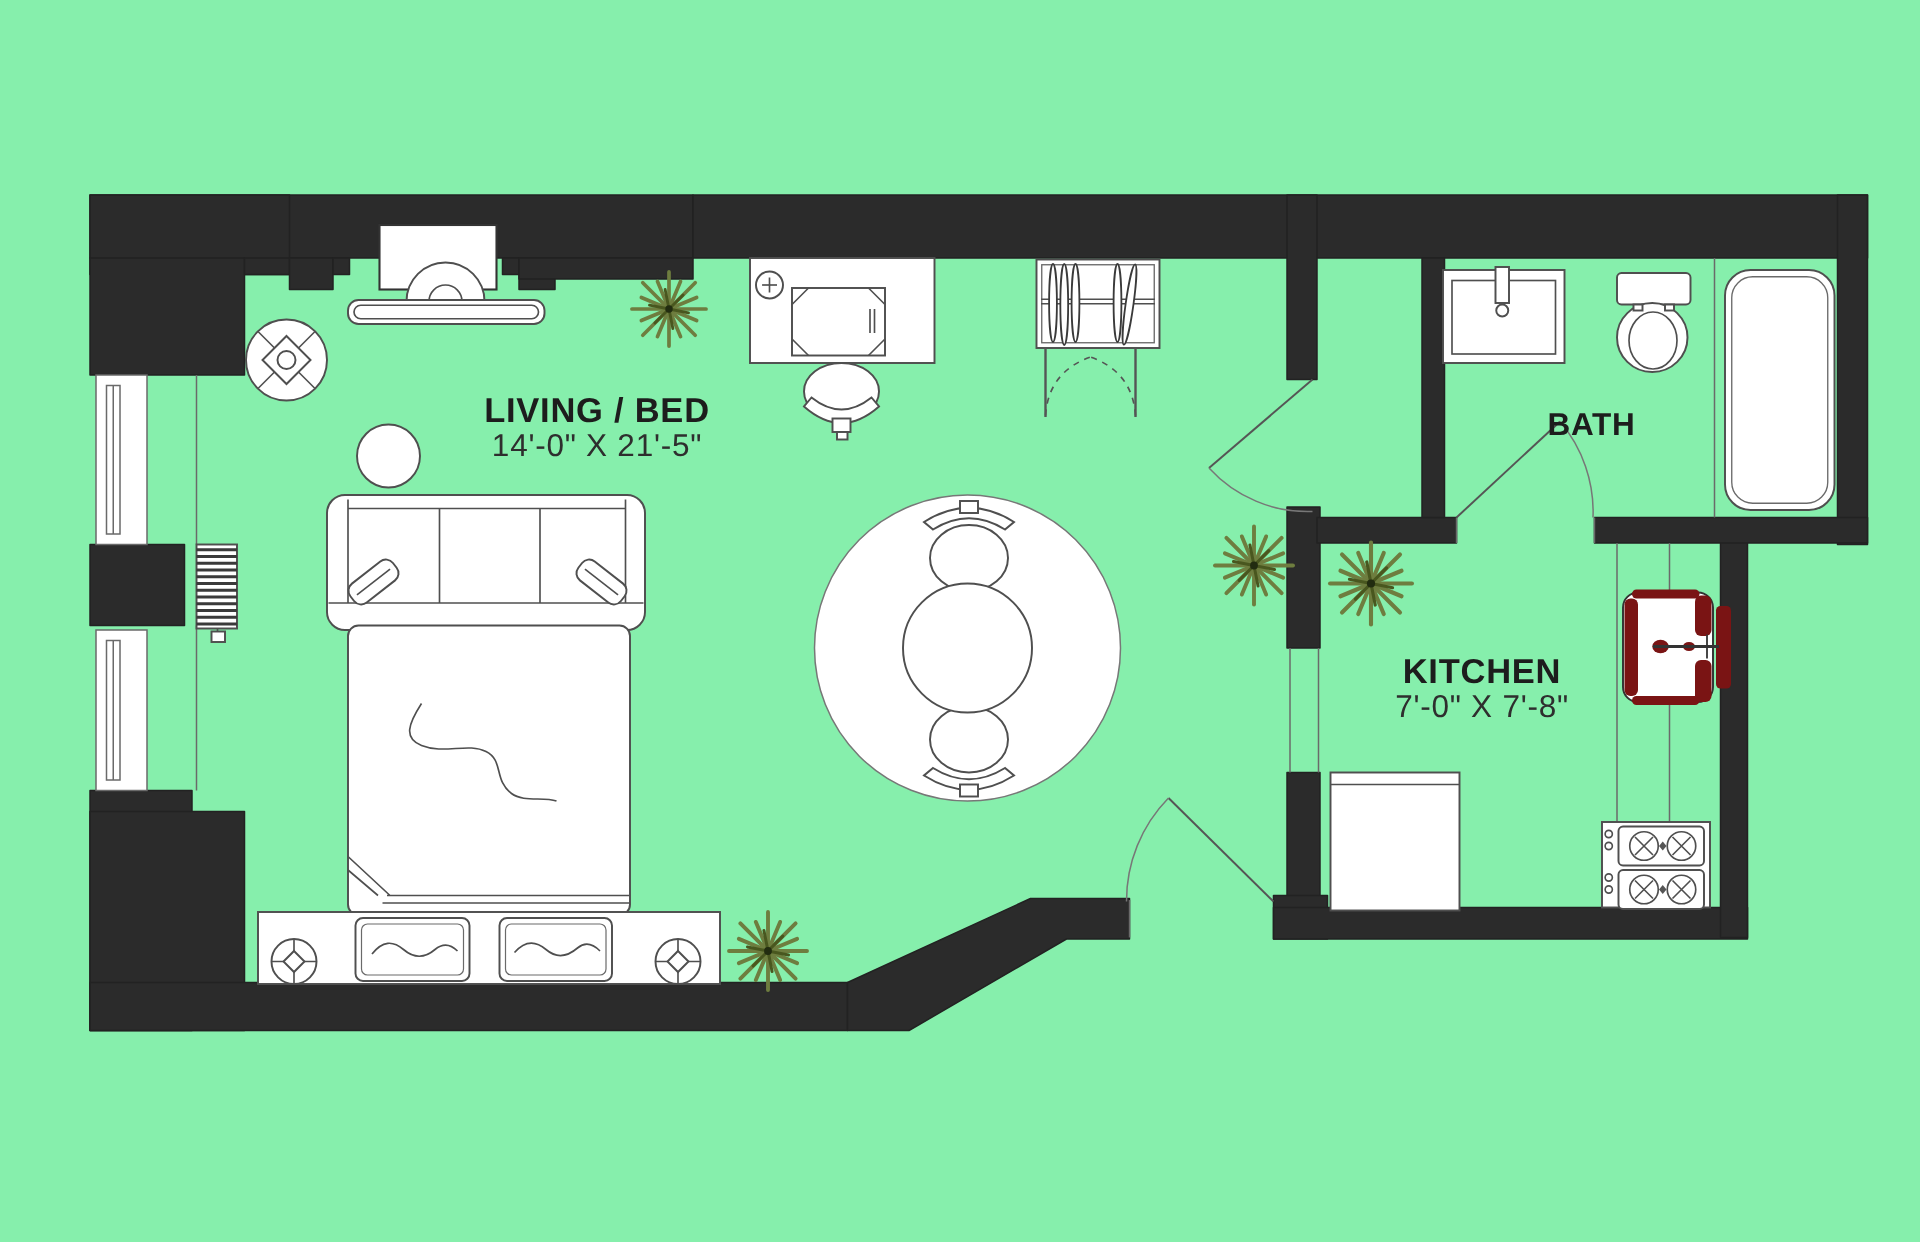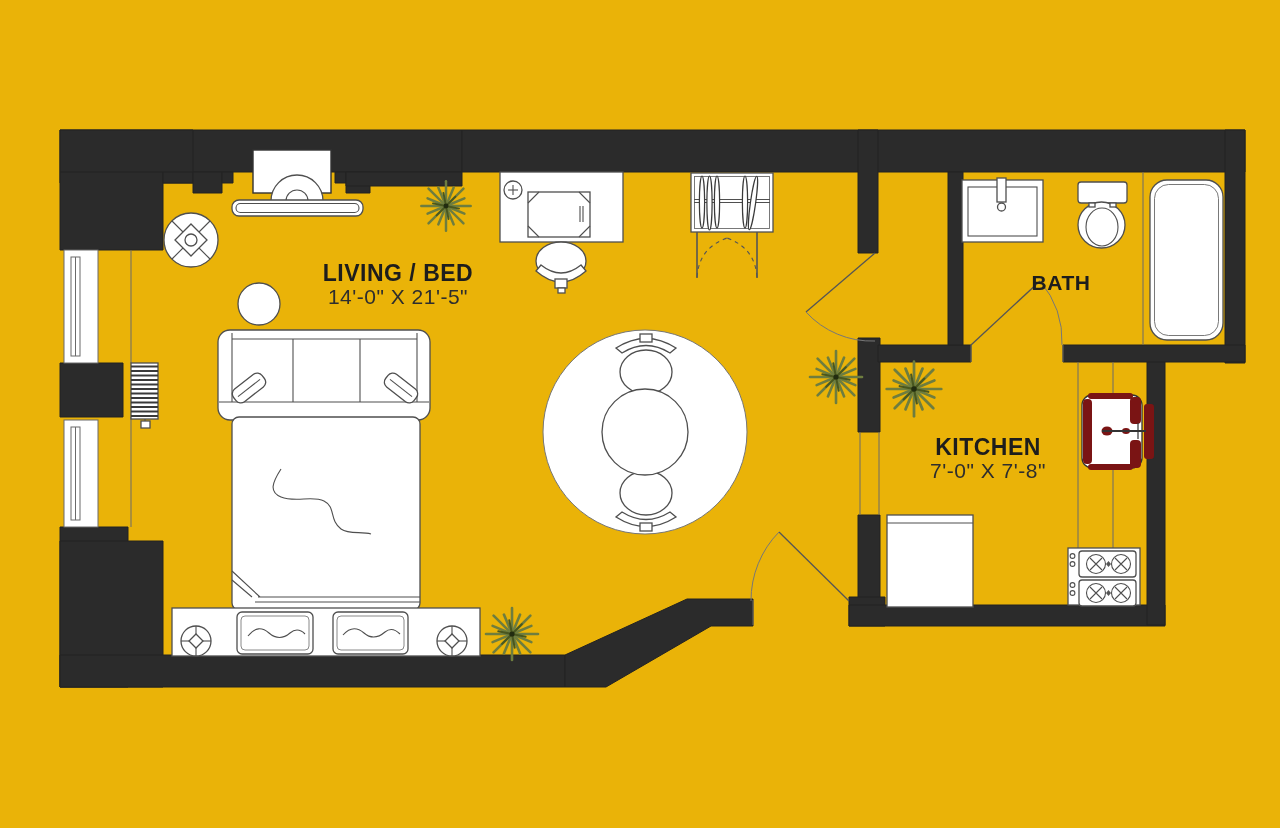--- a/index.html
+++ b/index.html
@@ -1,17 +1,17 @@
 <!DOCTYPE html>
 <html><head>
 <meta charset="utf-8">
 <style>
   html,body{margin:0;padding:0;background:#ffffff;}
   body{font-family:"Liberation Sans", sans-serif;}
-  .plan-wrap{width:1280px;height:828px;position:relative;background:#eab308;overflow:hidden;}
+  .plan-wrap{width:1280px;height:828px;position:relative;background:#86efac;overflow:hidden;}
   svg{display:block;}
   text{font-family:"Liberation Sans","DejaVu Sans",sans-serif;}
   .room-label{font-weight:bold;fill:#1d1d1d;letter-spacing:0.5px;}
   .room-dims{fill:#2e2e2e;letter-spacing:0.5px;}
   .furn{fill:#ffffff;stroke:#4f4f4f;stroke-width:1.3;}
   .furnln{fill:none;stroke:#4f4f4f;stroke-width:1.1;}
   .thin{fill:none;stroke:#6a6a6a;stroke-width:1;}
   .doorln{fill:none;stroke:#555;stroke-width:1.3;}
 </style>
 </head>

